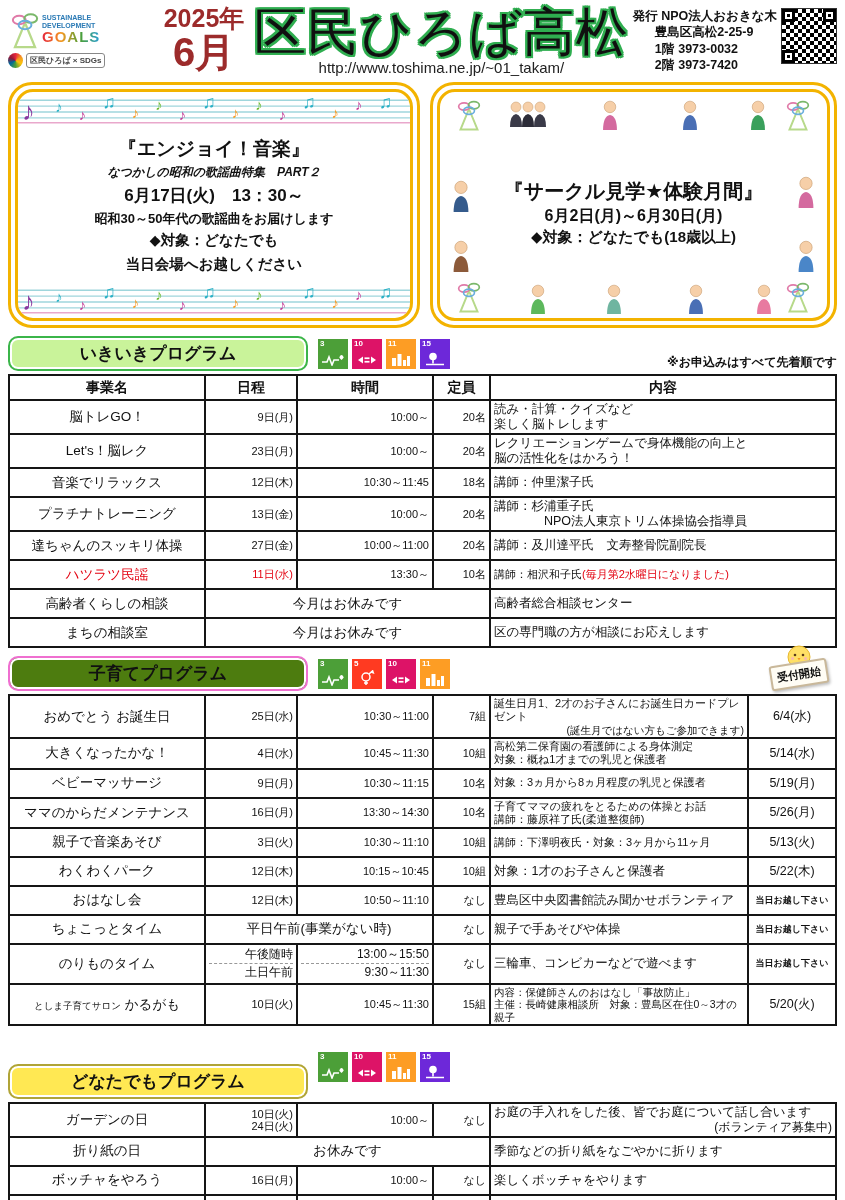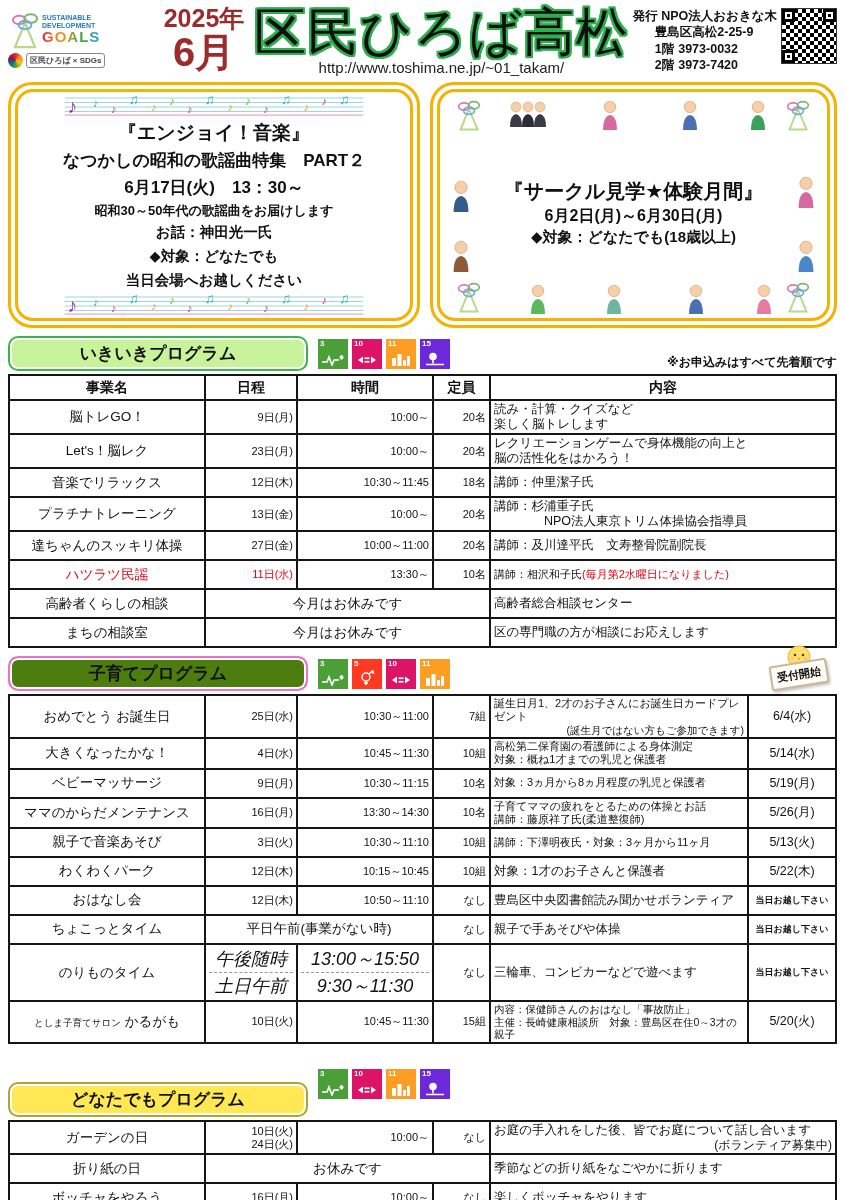--- a/index.html
+++ b/index.html
@@ -39,21 +39,21 @@
 
   
   .hl-row{display:flex;gap:10px;margin:6px 8px 4px 8px;}
   .hbox{border:3px solid #f3b300;border-radius:24px;padding:4px;background:#fff;box-sizing:border-box;}
   .hbox-inner{border:3px solid #f3b300;border-radius:18px;height:100%;box-sizing:border-box;position:relative;overflow:hidden;background:#fff;}
   .hbox-left{width:412px;height:246px;}
   .hbox-right{flex:1;height:246px;}
   .music-inner{display:flex;flex-direction:column;justify-content:space-between;}
   .music-text{text-align:center;line-height:1.5;}
   .mt-title{font-size:19px;font-weight:bold;}
-  .mt-sub{font-size:17px;font-weight:bold;}
+  .mt-sub{font-size:12px;font-weight:bold;font-style:italic;}
   .mt-dt{font-size:17px;font-weight:bold;margin-top:2px;}
   .mt-desc{font-size:13px;font-weight:bold;}
   .mt-line{font-size:14.5px;font-weight:bold;margin-top:2px;}
   .staff{width:100%;height:36px;display:block;}
   .circle-inner{}
   .hr-text{position:absolute;inset:0;display:flex;flex-direction:column;align-items:center;justify-content:center;gap:1px;padding-top:14px;}
   .hr-title{font-size:20px;font-weight:bold;}
   .hr-period{font-size:16px;font-weight:bold;}
   .hr-target{font-size:15px;font-weight:bold;}
   .fig{position:absolute;}
@@ -80,21 +80,21 @@
   .td-content{font-size:12.5px;line-height:1.2;padding-left:5px;}
   .td-start{text-align:center;font-size:12.5px;}
   .td-closed{text-align:center;font-size:13.5px;}
   .small-c{font-size:11px;}
   .tiny-c{font-size:10.5px;}
   .line2-right{display:block;text-align:right;font-size:10.5px;}
   .red{color:#e3000f;}
   .name-small{font-size:9.5px;}
   .start-small{font-size:9px;font-weight:bold;}
   .split-top{border-bottom:1px dashed #999;}
-  .split-cell div{text-align:center;font-size:18px;line-height:1.45;font-style:italic;}
+  .split-cell div{text-align:right;font-size:12px;line-height:1.45;}
   .c-name{width:196px;} .c-date{width:92px;} .c-time{width:136px;} .c-cap{width:57px;} .c-start{width:88px;}
 
   
   .uketsuke{position:absolute;right:2px;top:-12px;width:72px;text-align:center;z-index:5;}
   .chick{margin:0 auto -8px auto;display:block;}
   .uk-sign{display:inline-block;background:#fffdf5;border:2px solid #c9b89a;border-radius:3px;
     font-size:11px;font-weight:bold;padding:3px 5px;transform:rotate(-9deg);box-shadow:1px 2px 3px rgba(0,0,0,.25);}
 </style>
 </head>
 <body>
@@ -185,21 +185,20 @@
           <text x="290" y="16" font-size="18" fill="#2ab0c5">♫</text>
             <text x="320" y="26" font-size="15" fill="#f59a23">♪</text>
           <text x="344" y="18" font-size="15" fill="#c23a96">♪</text>
             <text x="368" y="16" font-size="18" fill="#2ab0c5">♫</text>
         </svg>
         <div class="music-text">
           <div class="mt-title">『エンジョイ！音楽』</div>
           <div class="mt-sub">なつかしの昭和の歌謡曲特集　PART２</div>
           <div class="mt-dt">6月17日(火)　13：30～</div>
           <div class="mt-desc">昭和30～50年代の歌謡曲をお届けします</div>
-          <div class="mt-line">お話：神田光一氏</div>
           <div class="mt-line">◆対象：どなたでも</div>
           <div class="mt-line">当日会場へお越しください</div>
         </div>
         <svg class="staff" viewBox="0 0 400 36">
           <line x1="0" y1="8" x2="400" y2="8" stroke="#9fd6dc" stroke-width="1.4"></line>
           <line x1="0" y1="14" x2="400" y2="14" stroke="#9fd6dc" stroke-width="1.4"></line>
           <line x1="0" y1="20" x2="400" y2="20" stroke="#9fd6dc" stroke-width="1.4"></line>
           <line x1="0" y1="26" x2="400" y2="26" stroke="#9fd6dc" stroke-width="1.4"></line>
           <line x1="0" y1="31" x2="400" y2="31" stroke="#e9a8cc" stroke-width="1.4"></line>
           <text x="4" y="28" font-size="26" fill="#8a3aa0" font-weight="bold">♪</text>

